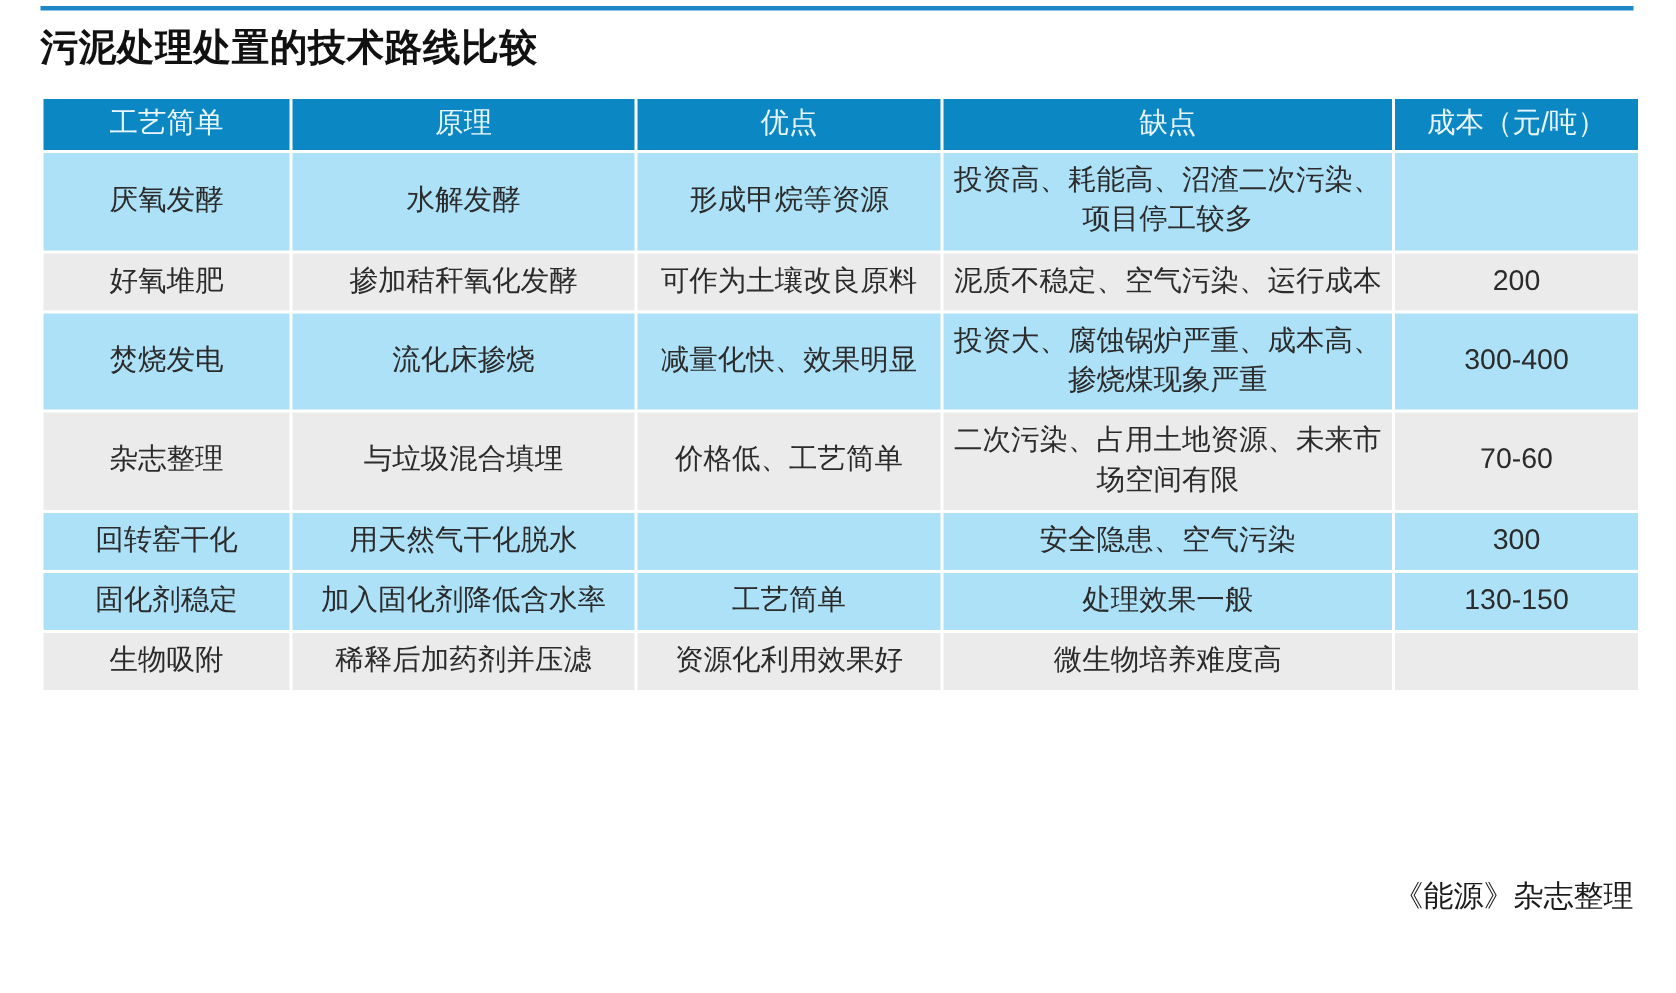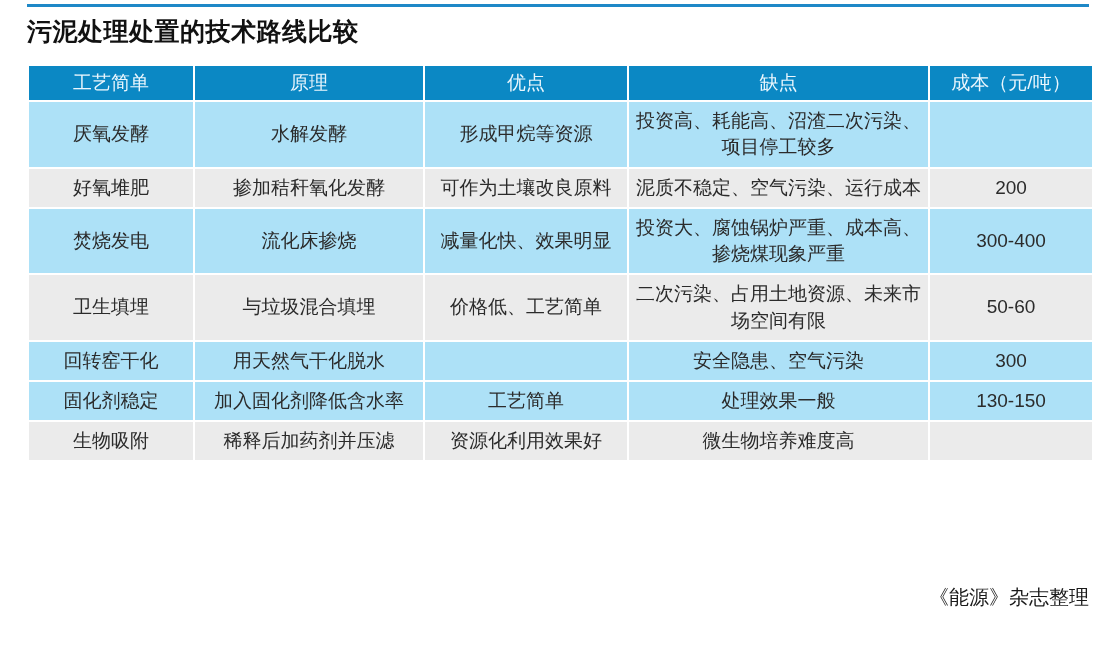--- a/index.html
+++ b/index.html
@@ -132,25 +132,25 @@
           <td>200</td>
         </tr>
         <tr class="row-odd">
           <td>焚烧发电</td>
           <td>流化床掺烧</td>
           <td>减量化快、效果明显</td>
           <td>投资大、腐蚀锅炉严重、成本高、掺烧煤现象严重</td>
           <td>300-400</td>
         </tr>
         <tr class="row-even">
-          <td>卫生填埋</td>
+          <td>杂志整理</td>
           <td>与垃圾混合填埋</td>
           <td>价格低、工艺简单</td>
           <td>二次污染、占用土地资源、未来市场空间有限</td>
-          <td>50-60</td>
+          <td>70-60</td>
         </tr>
         <tr class="row-odd">
           <td>回转窑干化</td>
           <td>用天然气干化脱水</td>
           <td></td>
           <td>安全隐患、空气污染</td>
           <td>300</td>
         </tr>
         <tr class="row-odd">
           <td>固化剂稳定</td>

